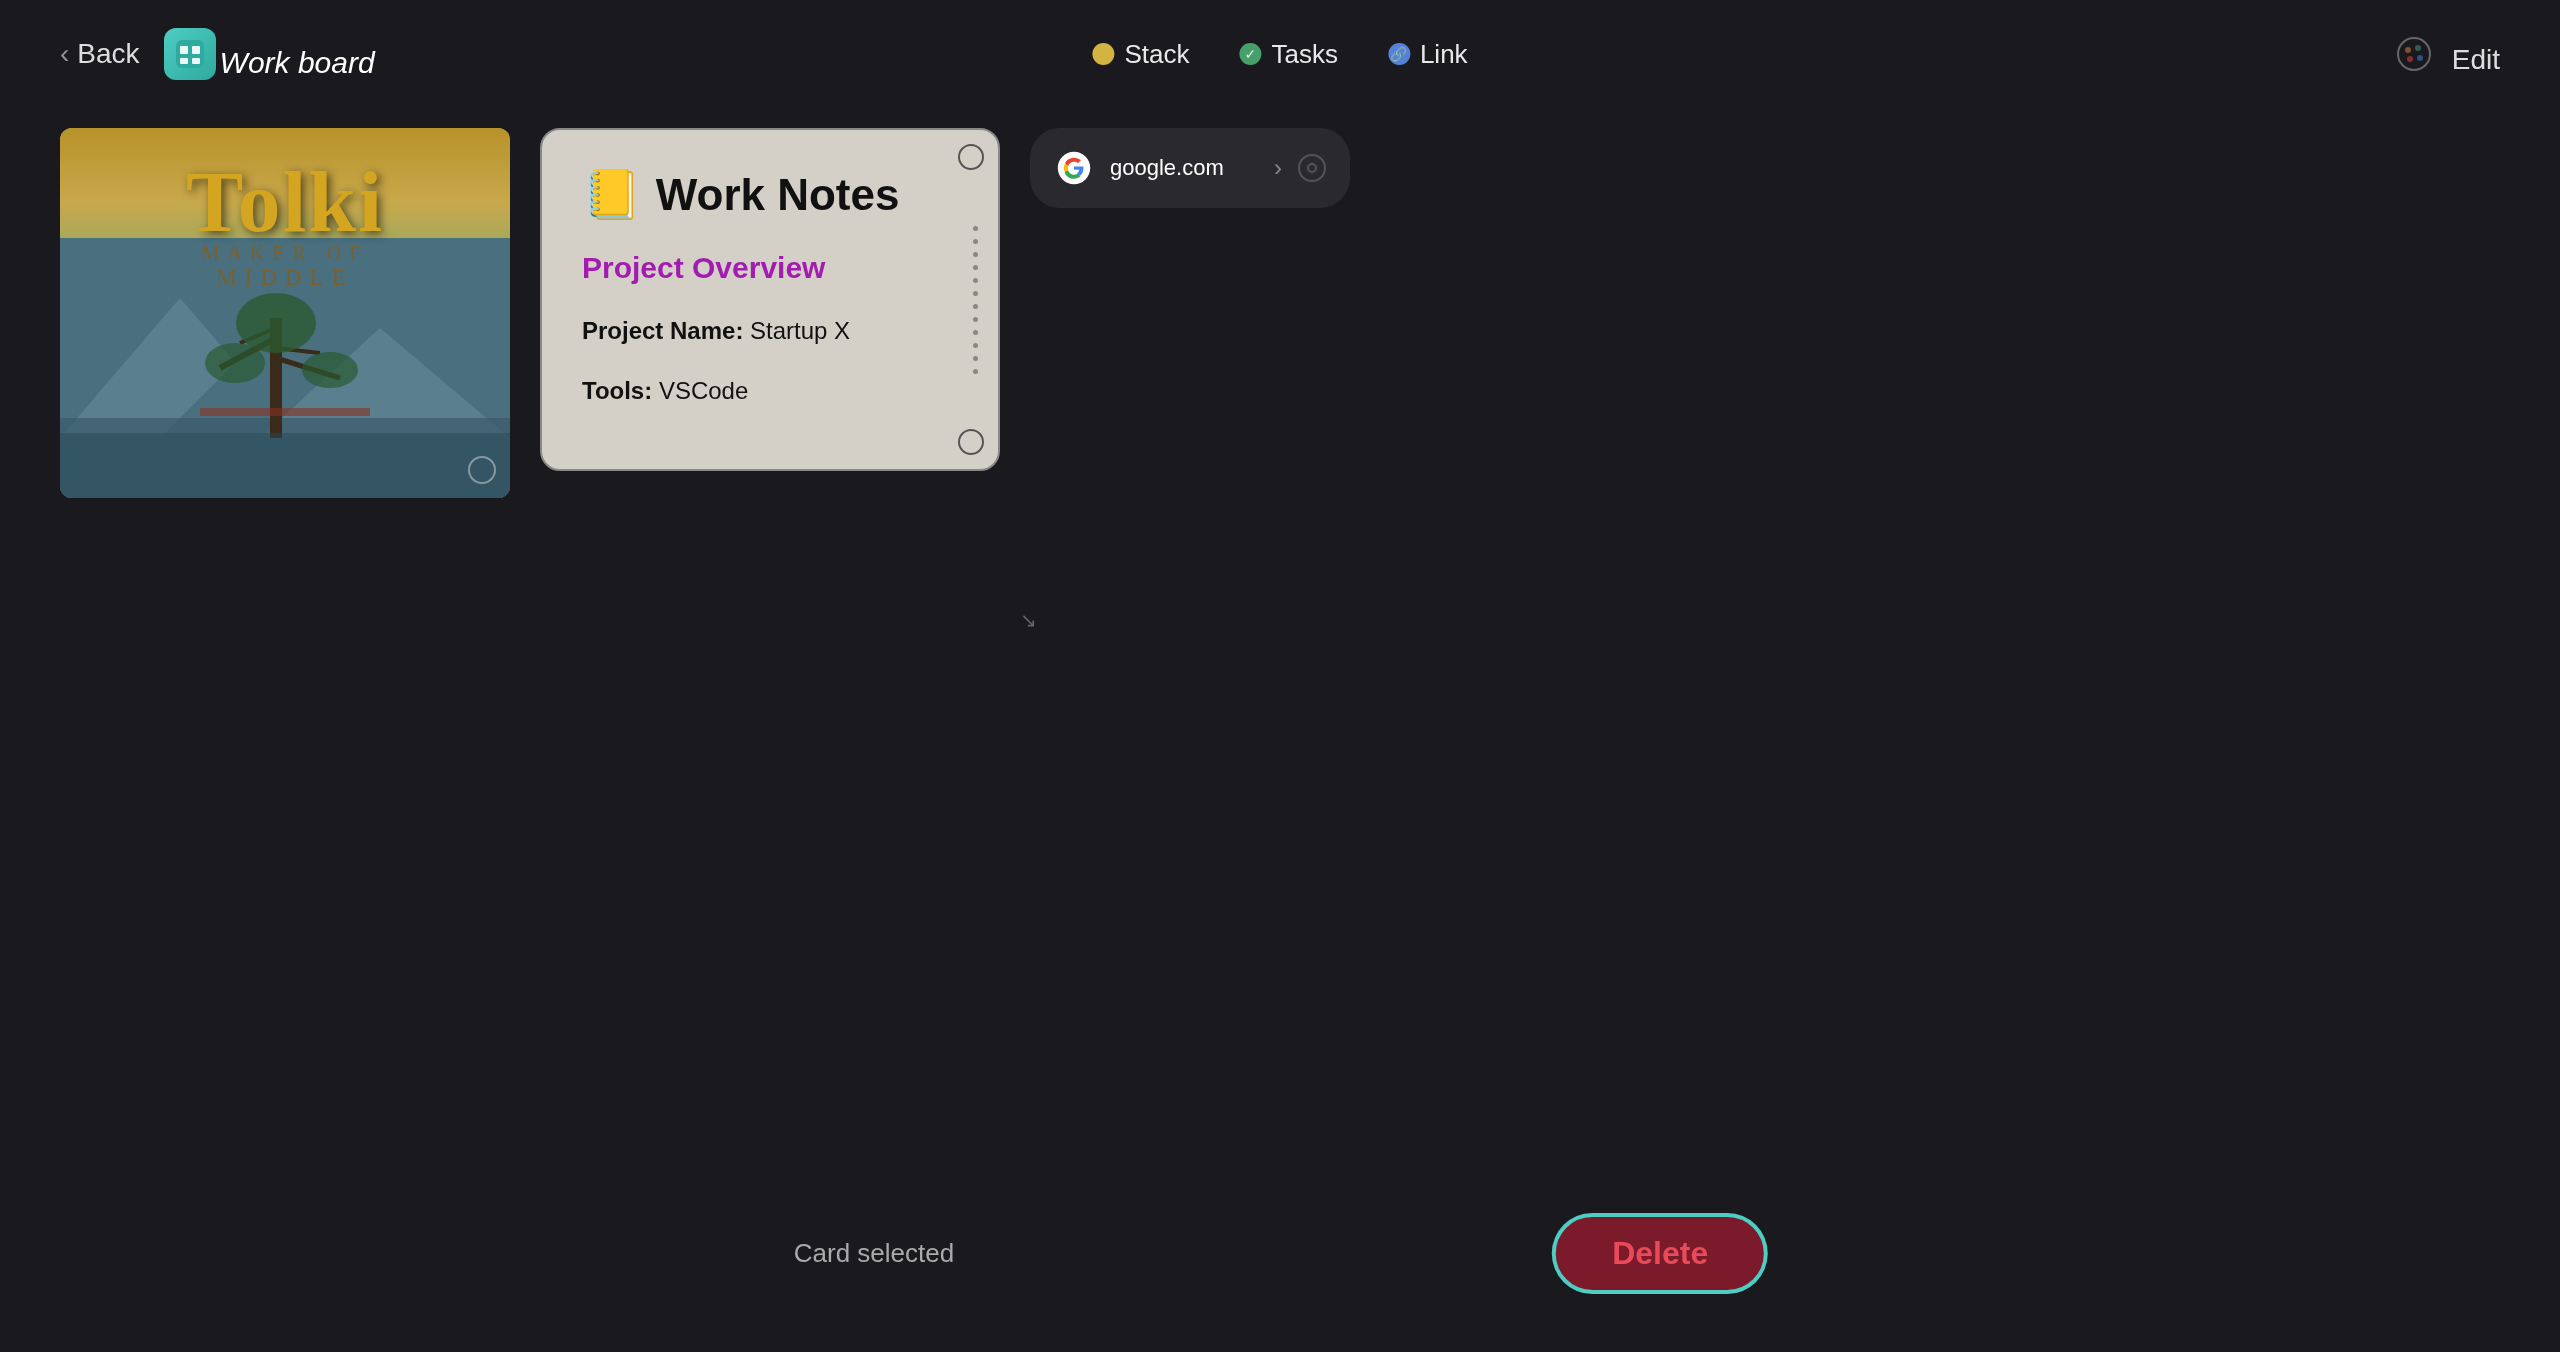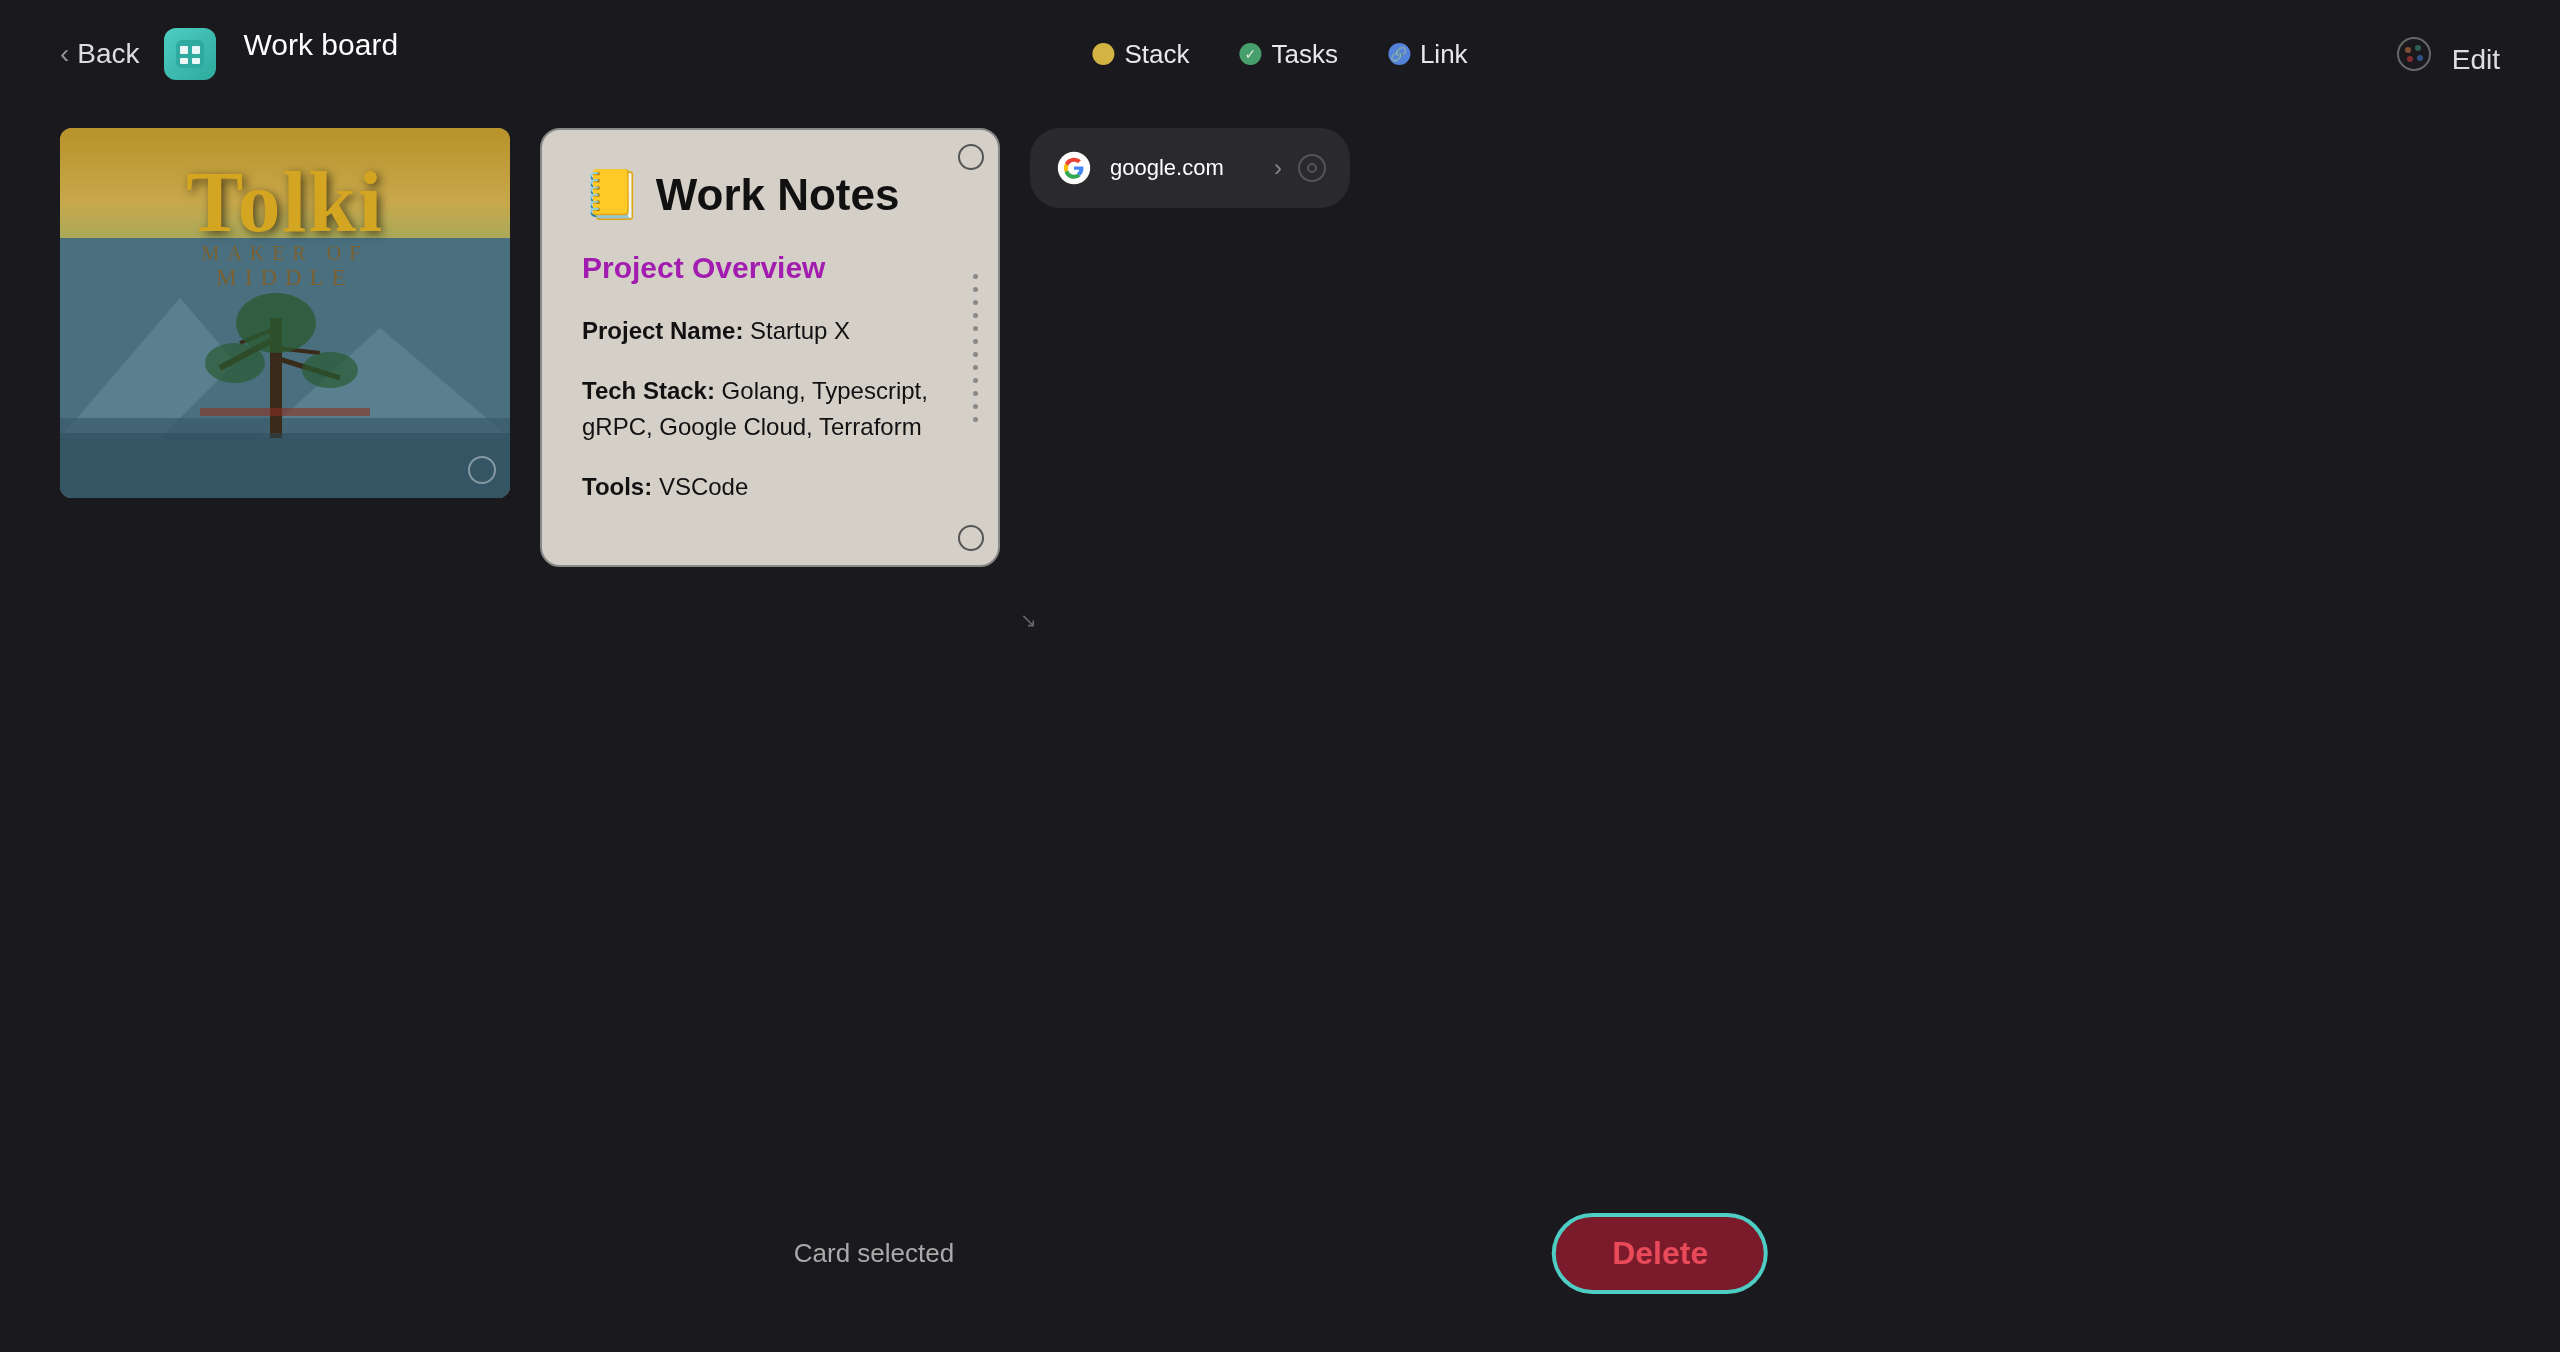--- a/index.html
+++ b/index.html
@@ -357,21 +357,21 @@
   </style>
 </head>
 <body>
 
 <nav class="top-nav">
   <div class="nav-left">
     <div class="back-btn">
       <span class="back-chevron">‹</span>
       <span>Back</span>
     </div>
-    <div style="display:flex;align-items:flex-start;gap:28px;">
+    <div style="display:flex;align-items:flex-end;gap:4px;font-style:italic;">
       <div class="board-icon">
         <svg width="32" height="32" viewBox="0 0 32 32" fill="none">
           <rect x="2" y="2" width="28" height="28" rx="6" fill="#2eaa9e"></rect>
           <rect x="6" y="8" width="8" height="8" rx="1" fill="white" opacity="0.9"></rect>
           <rect x="18" y="8" width="8" height="8" rx="1" fill="white" opacity="0.9"></rect>
           <rect x="6" y="20" width="8" height="6" rx="1" fill="white" opacity="0.9"></rect>
           <rect x="18" y="20" width="8" height="6" rx="1" fill="white" opacity="0.9"></rect>
         </svg>
       </div>
       <span class="board-title">Work board</span>
@@ -472,24 +472,20 @@
       <span class="notes-title-text">Work Notes</span>
     </div>
 
     <div class="notes-section-title">Project Overview</div>
 
     <div class="notes-field">
       <strong>Project Name:</strong>
       <span>Startup X</span>
     </div>
 
-    <div class="notes-field">
-      <strong>Tech Stack:</strong>
-      <span>Golang, Typescript, gRPC, Google Cloud, Terraform</span>
-    </div>
 
     <div class="notes-field">
       <strong>Tools:</strong>
       <span>VSCode</span>
     </div>
   </div>
 
   <div style="position:absolute;top:500px;left:1020px;font-size:20px;color:#666;">↘</div>
 
   <div style="display:flex;flex-direction:column;gap:0;margin-top:0;">

